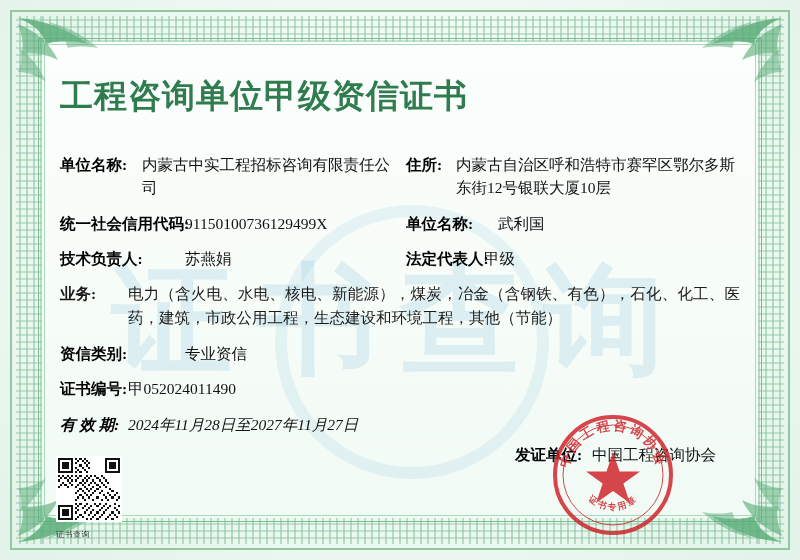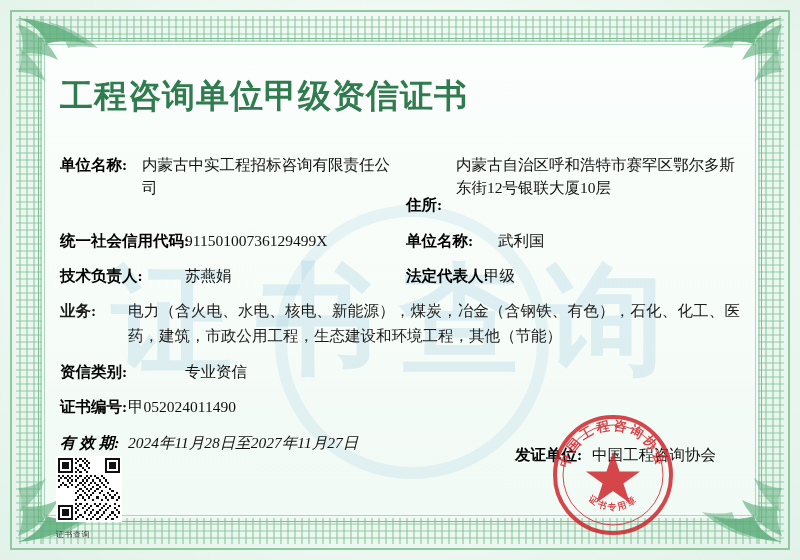--- a/index.html
+++ b/index.html
@@ -152,21 +152,21 @@
 
   .label {
     font-weight: bold;
     color: #000;
     white-space: nowrap;
     flex: 0 0 auto;
   }
   .label.w5 { width: 82px; }
   .label.w6 { width: 125px; }
   .label.w4 { width: 68px; }
-  .label.wr { width: 50px; margin-top: 40px; }
+  .label.wr { width: 50px; }
   .label.wr2 { width: 92px; }
   .label.wr3 { width: 78px; }
 
   .value {
     color: #111;
     flex: 1 1 auto;
   }
   .value.tight { line-height: 1.5; }
 
   .row.block {

